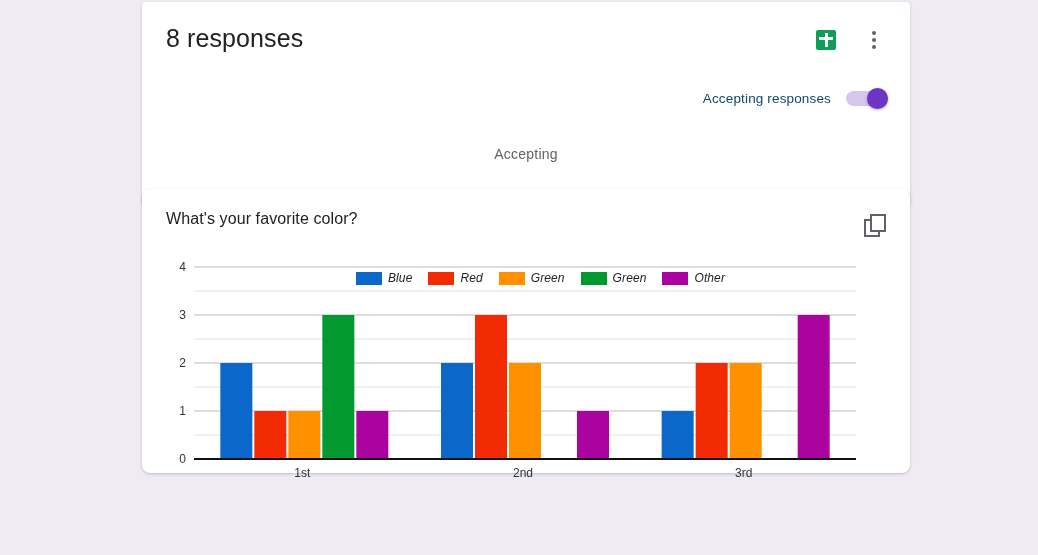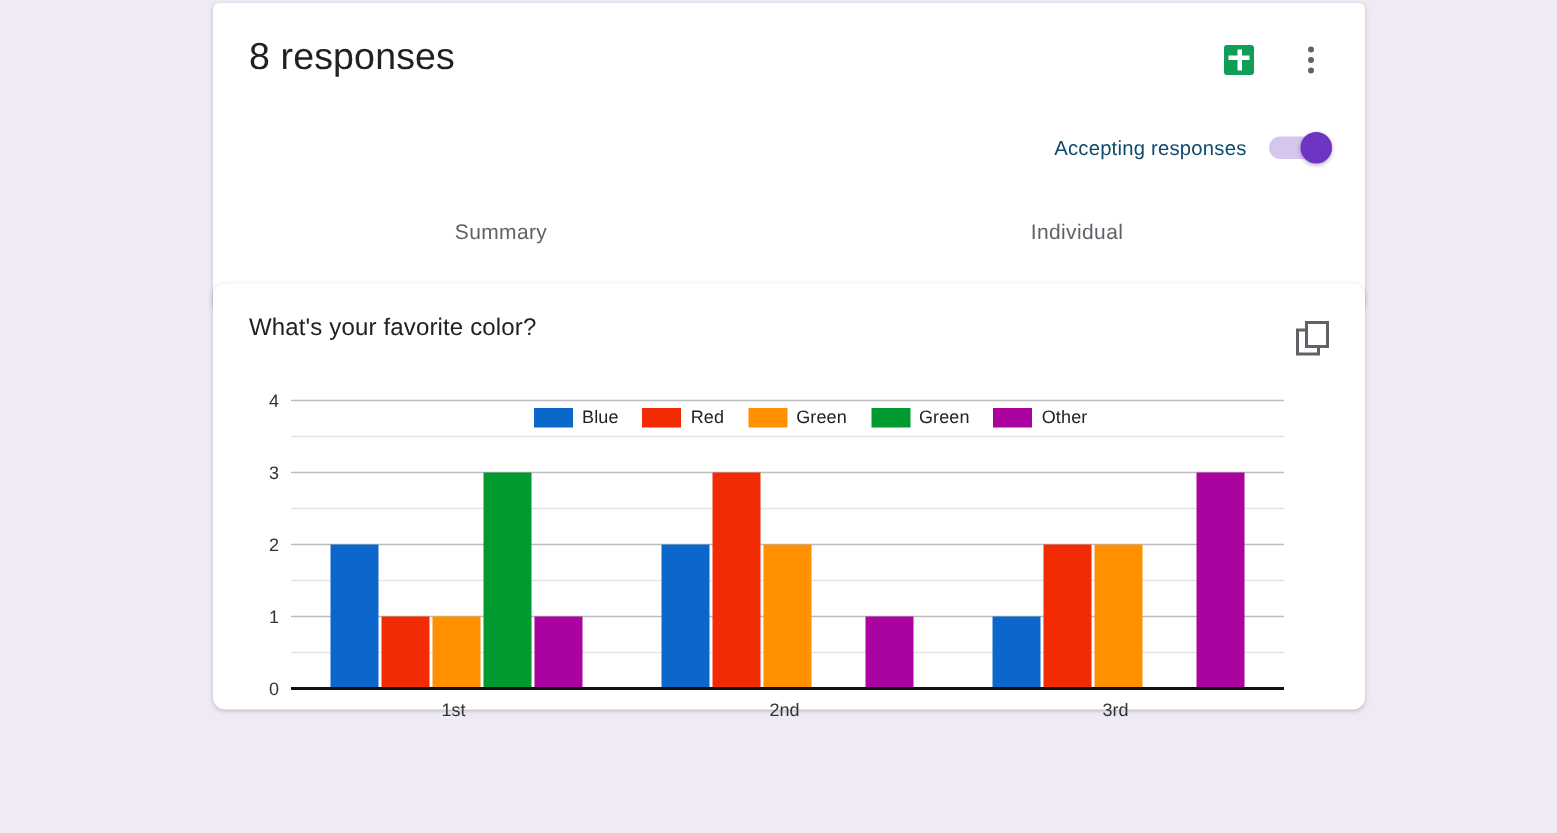--- a/index.html
+++ b/index.html
@@ -237,20 +237,21 @@
     gap: 6px;
   }
   .legend-swatch {
     width: 26px;
     height: 13px;
   }
   .legend-text {
     font-size: 12px;
     color: #222222;
     letter-spacing: 0.1px;
+    font-style: italic;
   }
   .axis-label {
     font-size: 12px;
     fill: #333333;
     font-family: "Liberation Sans", sans-serif;
   }
 </style>
 </head>
 <body>
 
@@ -274,24 +275,21 @@
     <div class="accepting-row">
       <span class="accepting-label">Accepting responses</span>
       <div class="toggle">
         <div class="toggle-track"></div>
         <div class="toggle-knob"></div>
       </div>
     </div>
 
     <div class="tabs">
       <div class="tab">
-        <span>Summary</span>
-      </div>
-      <div class="tab">
-        <span>Individual</span>
+        <span>Accepting</span>
       </div>
     </div>
   </div>
 
   <div class="question-card">
 
     <div class="question-title">What's your favorite color?</div>
 
     <button class="copy-btn">
       <svg width="30" height="30" viewBox="0 0 30 30">

